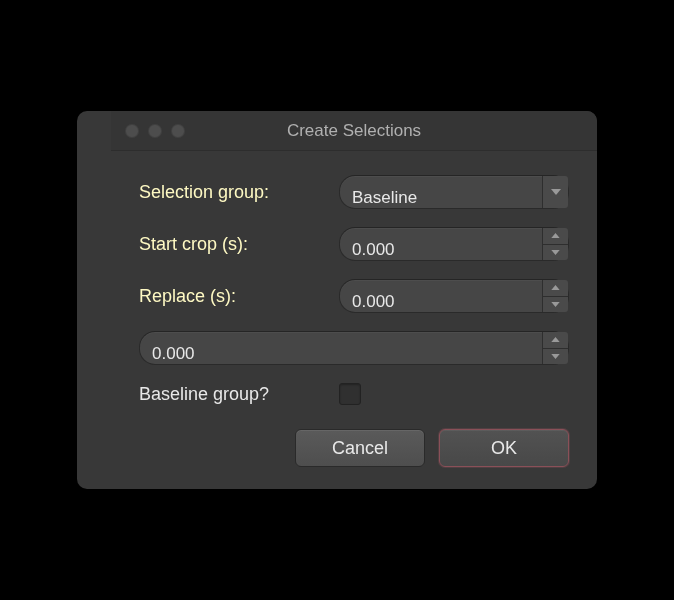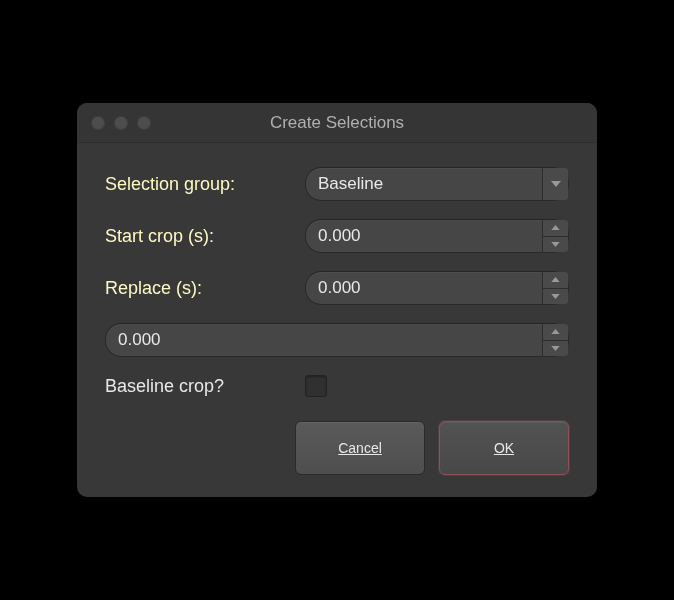--- a/index.html
+++ b/index.html
@@ -15,20 +15,21 @@
       display: flex;
       align-items: center;
       justify-content: center;
     }
     .dialog {
       width: 520px;
       background: #383838;
       border-radius: 10px;
       box-shadow: 0 20px 60px rgba(0,0,0,0.6), 0 0 0 1px rgba(0,0,0,0.4);
       overflow: hidden;
+      padding-left: 34px;
     }
     .titlebar {
       height: 40px;
       background: #353535;
       display: flex;
       align-items: center;
       position: relative;
       border-bottom: 1px solid rgba(0,0,0,0.15);
     }
     .traffic-lights {
@@ -68,21 +69,21 @@
       text-align: left;
     }
     .form-control {
       flex: 1;
       height: 34px;
       background: #464646;
       border: 1px solid #2a2a2a;
       border-top-color: #252525;
       border-radius: 16px;
       display: flex;
-      align-items: center;
+      align-items: flex-end;
       position: relative;
       box-shadow: inset 0 1px 0 rgba(255,255,255,0.04);
     }
     .control-value {
       flex: 1;
       padding: 0 12px;
       color: #e8e8e8;
       font-size: 17px;
     }
     .dropdown-arrow {
@@ -143,32 +144,31 @@
       box-shadow: inset 0 1px 2px rgba(0,0,0,0.3);
     }
     .button-row {
       display: flex;
       justify-content: flex-end;
       gap: 14px;
       margin-top: 24px;
     }
     .btn {
       min-width: 130px;
-      height: 54px;
+      height: 38px;
       border-radius: 6px;
-      font-size: 14px;
+      font-size: 18px;
       color: #e8e8e8;
       display: flex;
       align-items: center;
       justify-content: center;
       background: linear-gradient(#5a5a5a, #4e4e4e);
       border: 1px solid #2a2a2a;
       box-shadow: inset 0 1px 0 rgba(255,255,255,0.08);
       cursor: default;
-      text-decoration: underline;
     }
     .btn.primary {
       background: linear-gradient(#525252, #484848);
       border: 1px solid #8a5058;
       box-shadow: 0 0 0 1px rgba(138,80,88,0.3), inset 0 1px 0 rgba(255,255,255,0.06);
     }
   </style>
 </head>
 <body>
 
@@ -246,21 +246,21 @@
           <div class="spinner-btn">
             <svg viewBox="0 0 10 6">
                 <path d="M0 0 L10 0 L5 6 Z"></path>
               </svg>
           </div>
         </div>
       </div>
     </div>
 
     <div class="checkbox-row">
-      <div class="checkbox-label">Baseline crop?</div>
+      <div class="checkbox-label">Baseline group?</div>
       <div class="checkbox"></div>
     </div>
 
 
     <div class="button-row">
       <div class="btn">Cancel</div>
       <div class="btn primary">OK</div>
     </div>
 
   </div>

